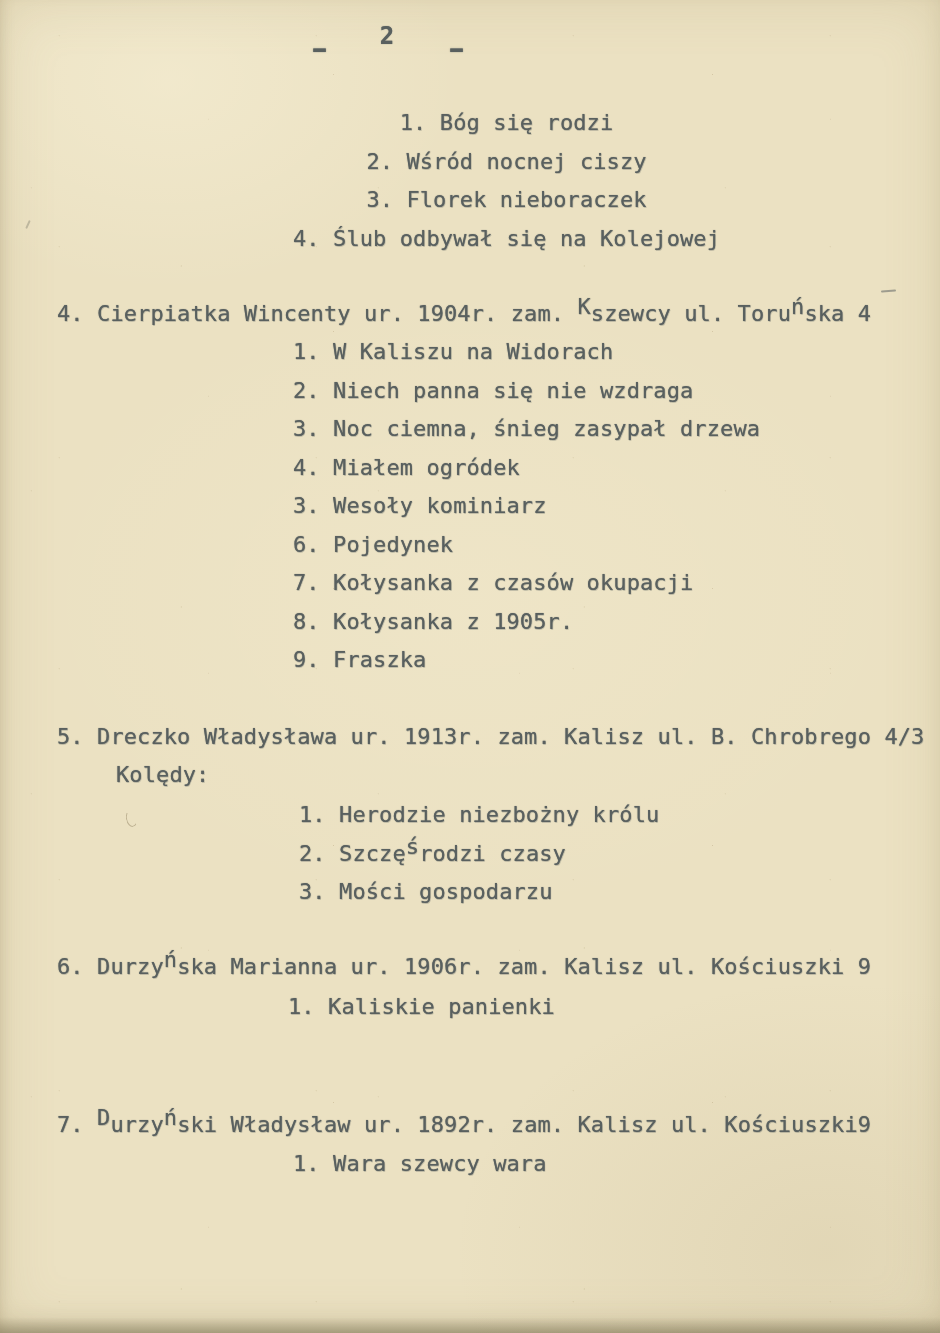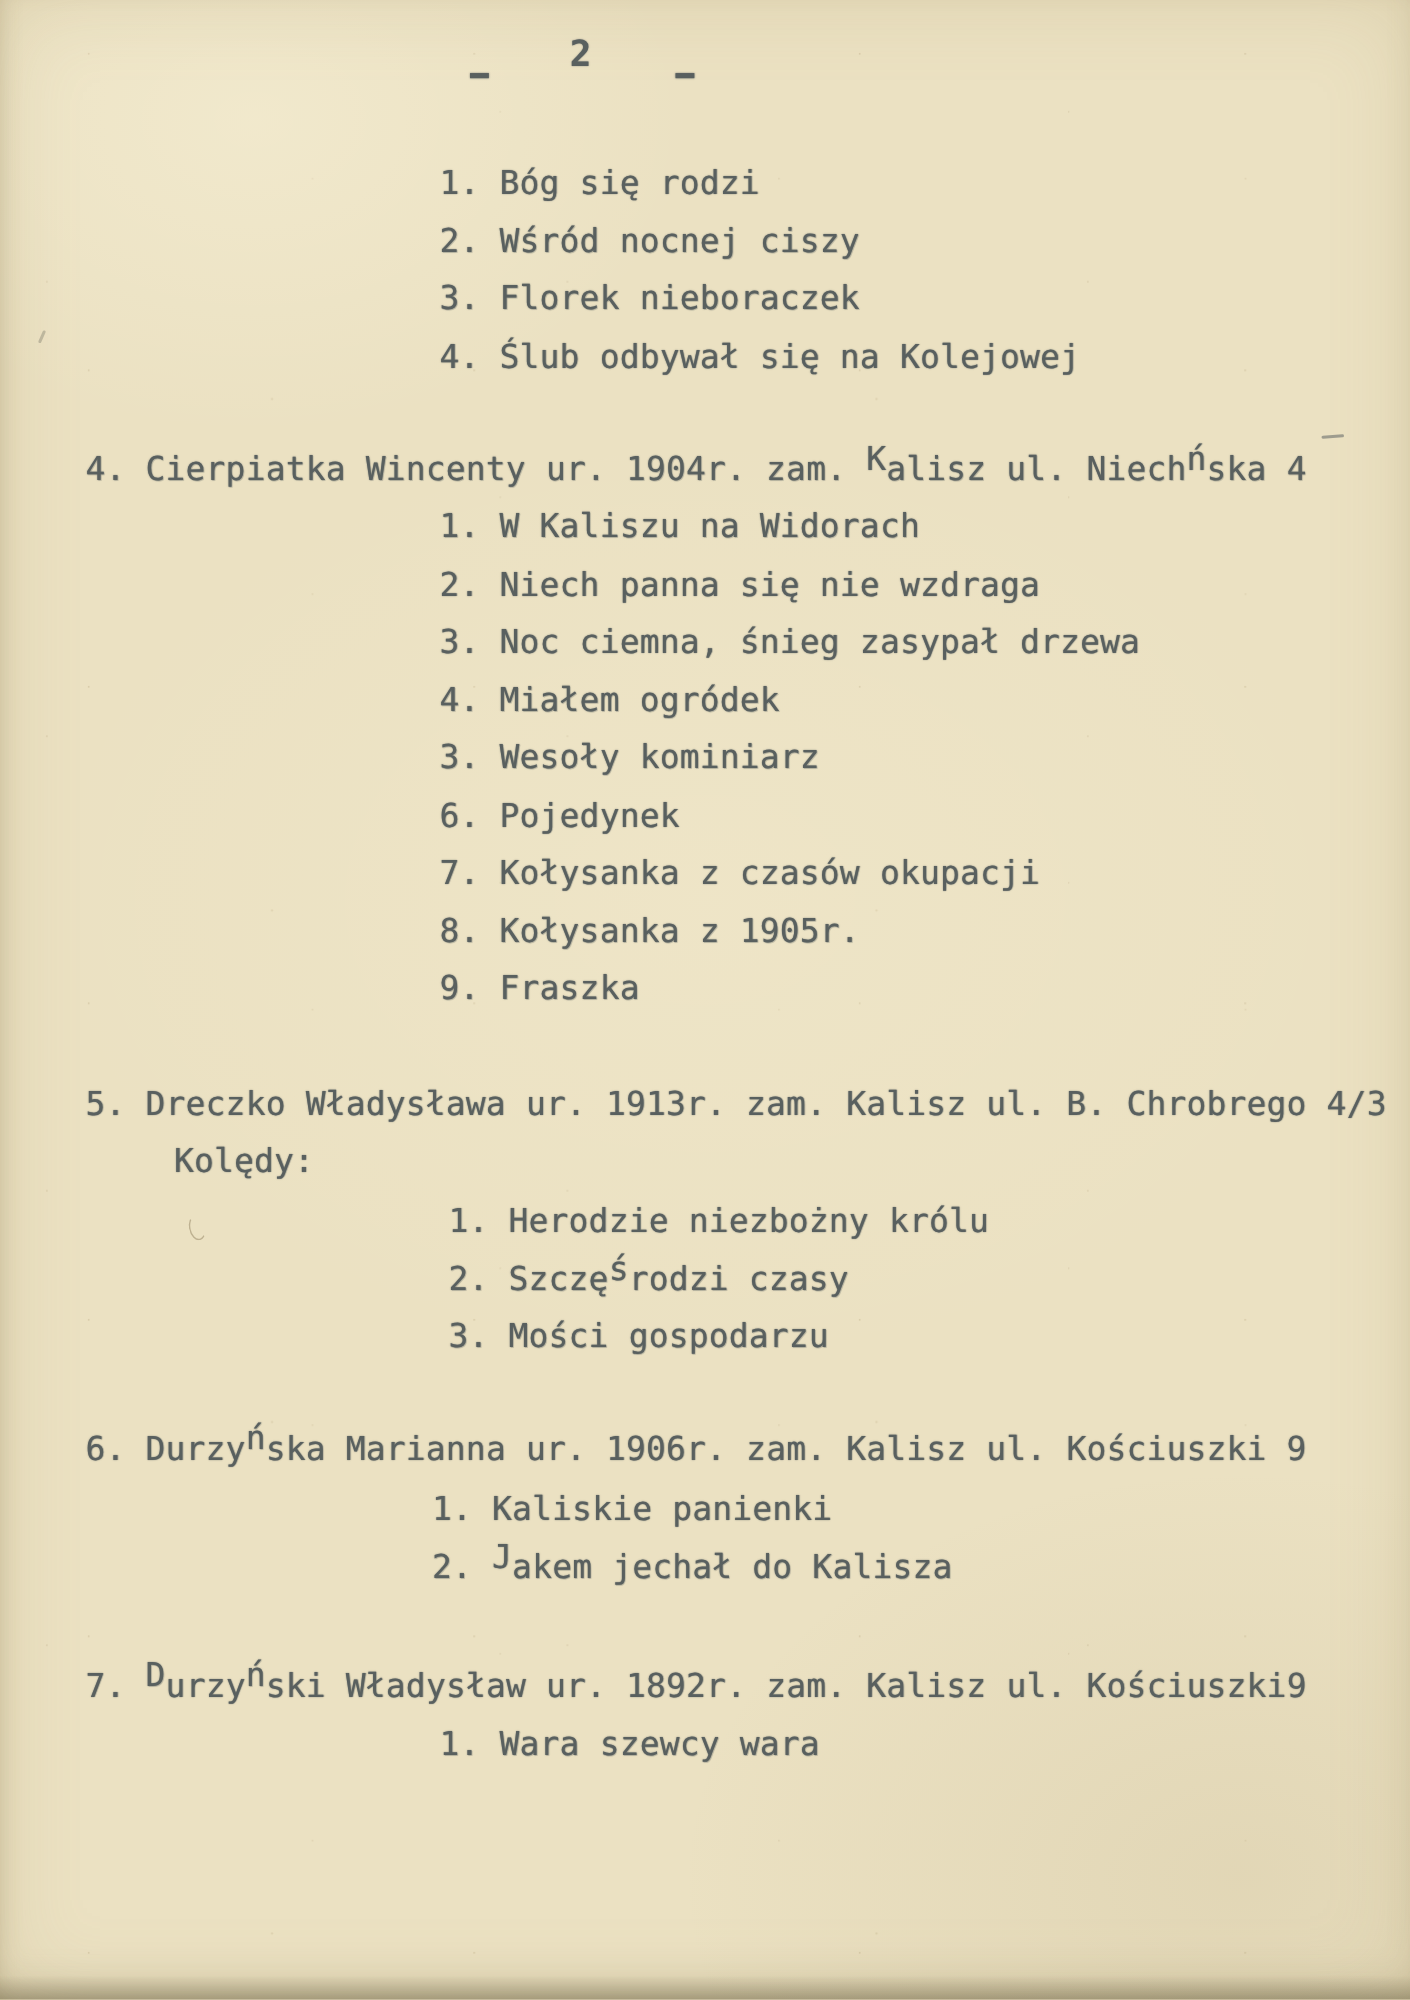--- a/index.html
+++ b/index.html
@@ -102,28 +102,28 @@
 <body>
 
 <div class="page">
 
   <div class="pagenum">
     <span class="dash">-</span>
     <span class="num">2</span>
     <span class="dash">-</span>
   </div>
 
-  <div class="abs" style="left:293px; top:104px;">
+  <div class="abs" style="left:293px; top:104px;text-align:center;">
     <div class="tline">1. Bóg się rodzi</div>
     <div class="tline">2. Wśród nocnej ciszy</div>
     <div class="tline">3. Florek nieboraczek</div>
     <div class="tline">4. Ślub odbywał się na Kolejowej</div>
   </div>
 
-  <div class="abs tline" style="left:57px; top:295px;"><span>4. Cierpiatka Wincenty ur. 1904r. zam. </span><span class="sup">K</span><span>alisz ul. Niech</span><span class="sup">ń</span><span>ska 4</span></div>
+  <div class="abs tline" style="left:57px; top:295px;"><span>4. Cierpiatka Wincenty ur. 1904r. zam. </span><span class="sup">K</span><span>szewcy ul. Toru</span><span class="sup">ń</span><span>ska 4</span></div>
   <div class="abs" style="left:293px; top:333px;">
     <div class="tline">1. W Kaliszu na Widorach</div>
     <div class="tline">2. Niech panna się nie wzdraga</div>
     <div class="tline">3. Noc ciemna, śnieg zasypał drzewa</div>
     <div class="tline">4. Miałem ogródek</div>
     <div class="tline">3. Wesoły kominiarz</div>
     <div class="tline">6. Pojedynek</div>
     <div class="tline">7. Kołysanka z czasów okupacji</div>
     <div class="tline">8. Kołysanka z 1905r.</div>
     <div class="tline">9. Fraszka</div>
@@ -133,21 +133,20 @@
   <div class="abs tline" style="left:84px; top:756px;margin-left:32px;">Kolędy:</div>
   <div class="abs" style="left:299px; top:796px;">
     <div class="tline">1. Herodzie niezbożny królu</div>
     <div class="tline"><span>2. Szczę</span><span class="sup">ś</span><span>rodzi czasy</span></div>
     <div class="tline">3. Mości gospodarzu</div>
   </div>
 
   <div class="abs tline" style="left:57px; top:948px;"><span>6. Durzy</span><span class="sup">ń</span><span>ska Marianna ur. 1906r. zam. Kalisz ul. Kościuszki 9</span></div>
   <div class="abs" style="left:288px; top:988px;">
     <div class="tline">1. Kaliskie panienki</div>
-    <div class="tline"><span>2. </span><span class="sup">J</span><span>akem jechał do Kalisza</span></div>
   </div>
 
   <div class="abs tline" style="left:57px; top:1106px;text-align:center;"><span>7. </span><span class="sup">D</span><span>urzy</span><span class="sup">ń</span><span>ski Władysław ur. 1892r. zam. Kalisz ul. Kościuszki9</span></div>
   <div class="abs" style="left:293px; top:1145px;">
     <div class="tline">1. Wara szewcy wara</div>
   </div>
 
   <div class="mark-dash-tr"></div>
   <div class="mark-squiggle"></div>
   <div class="mark-tick"></div>

